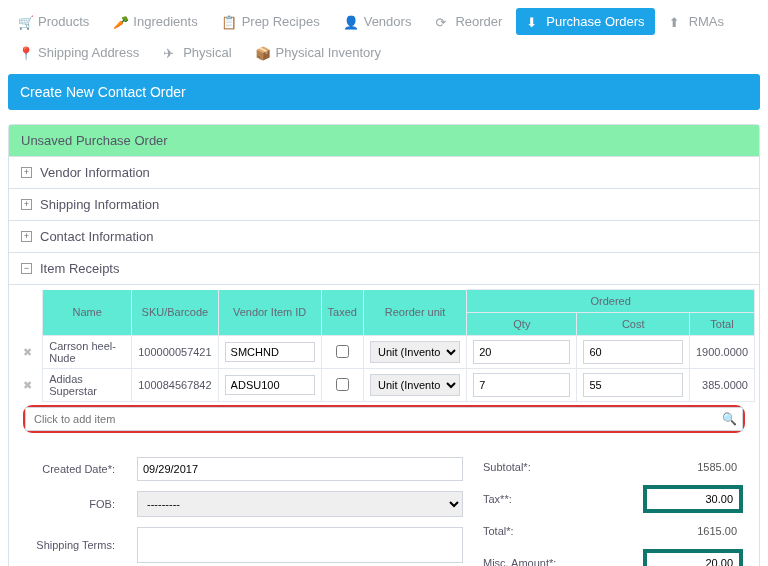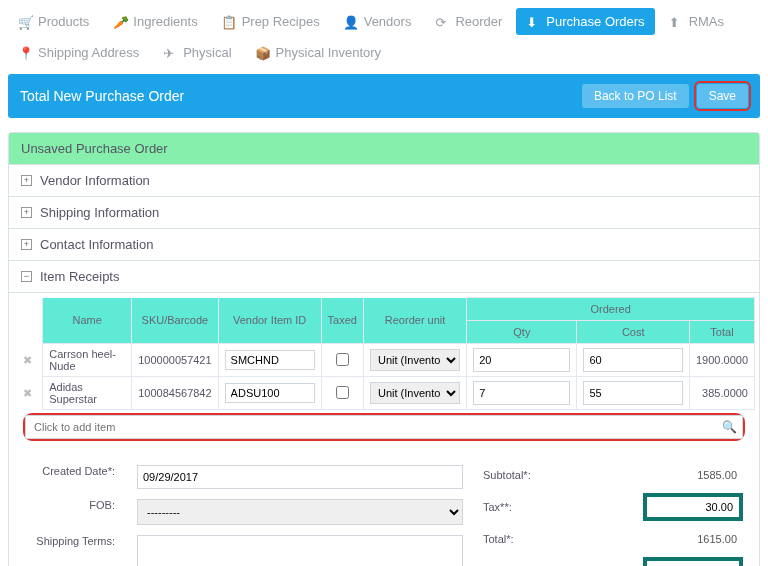--- a/index.html
+++ b/index.html
@@ -27,21 +27,21 @@
 .sel { width: 100%; border: 1px solid #d0d6db; padding: 3px; font-size: 11px; }
 .vin { width: 90px; border: 1px solid #d0d6db; padding: 3px 5px; font-size: 11px; text-align: left; }
 .del { color: #bbb; cursor: pointer; padding: 0 4px; }
 .add-item-wrap { padding: 3px 10px 6px 10px; }
 .add-item { position: relative; border: 2px solid #e03131; border-radius: 9px; }
 .add-item input { width: 100%; border: 1px solid #d0d6db; padding: 5px 26px 5px 8px; font-size: 11px; color: #999; }
 .add-item .sic { position: absolute; right: 6px; top: 50%; transform: translateY(-50%); color: #bbb; font-size: 12px; }
 .footer { display: flex; gap: 20px; padding: 14px 16px 4px 16px; }
 .footer-left { flex: 1; }
 .footer-right { width: 260px; }
-.frow { display: flex; align-items: flex-start; margin-bottom: 10px; }
+.frow { display: flex; align-items: center; margin-bottom: 10px; }
 .frow label { width: 100px; text-align: right; padding-right: 10px; color: #556; font-size: 11px; }
 .frow input, .frow select, .frow textarea { flex: 1; border: 1px solid #d0d6db; padding: 5px; font-size: 11px; margin-left: 12px; }
 .frow textarea { height: 36px; resize: none; }
 .trow { display: flex; justify-content: space-between; align-items: center; margin-bottom: 8px; font-size: 11px; }
 .trow label { color: #556; }
 .trow .val-box { width: 100px; text-align: right; padding: 4px 6px; }
 .trow .val-in { width: 100px; border: 4px solid #0f766e; padding: 4px 6px; text-align: right; font-size: 11px; }
 .ordered-group { border-left: 1px solid #e2e8ed; }
 </style>
 </head>
@@ -84,25 +84,21 @@
       <span class="ic">✈</span>
       <span>Physical</span>
     </div>
   <div class="tab">
       <span class="ic">📦</span>
       <span>Physical Inventory</span>
     </div>
 </div>
 
 <div class="header-bar">
-  <div class="title">Total New Purchase Order</div>
-  <div class="header-actions">
-    <button class="btn">Back to PO List</button>
-    <button class="btn highlighted">Save</button>
-  </div>
+  <div class="title">Create New Contact Order</div>
 </div>
 
 <div class="panel">
   <div class="section-header">Unsaved Purchase Order</div>
   <div class="acc">
       <span class="toggle">+</span>
       <span>Vendor Information</span>
     </div>
   <div class="acc">
       <span class="toggle">+</span>

